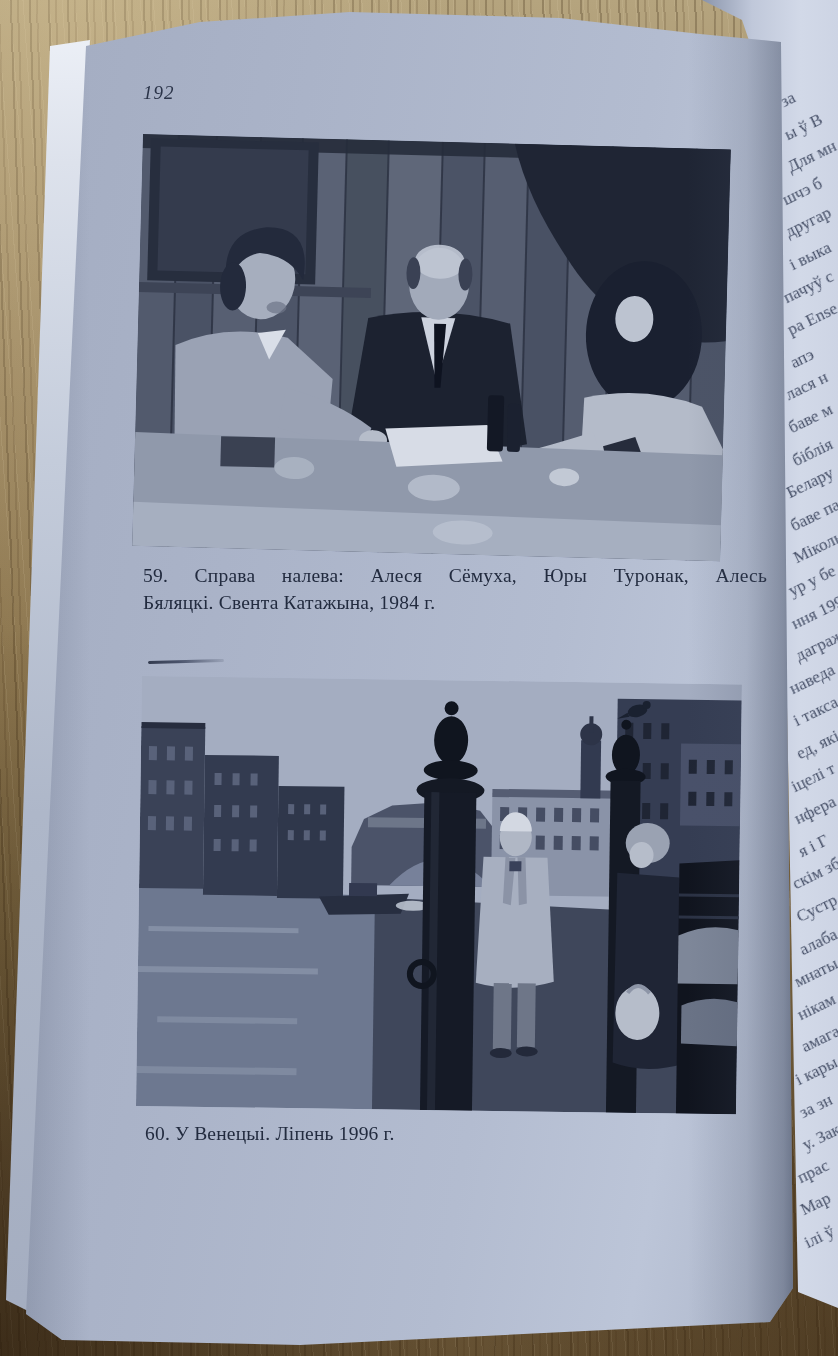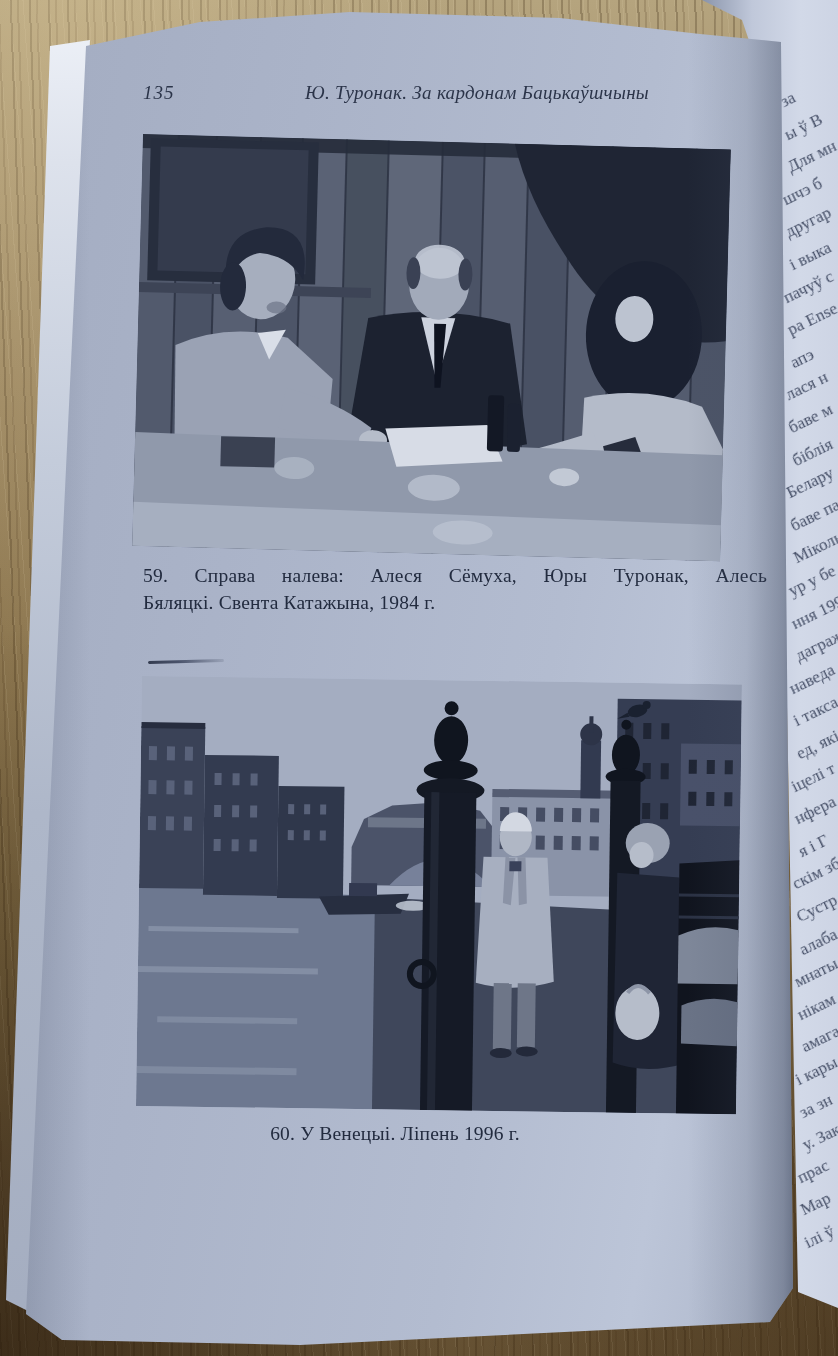--- a/index.html
+++ b/index.html
@@ -57,21 +57,21 @@
   .pg-header{position:absolute;left:143px;top:82px;width:624px;height:28px;color:#2b3449;}
   .pg-num{position:absolute;left:0;top:0;font-style:italic;font-size:19px;letter-spacing:1px;}
   .pg-title{position:absolute;left:162px;top:0;font-style:italic;font-size:19px;letter-spacing:.3px;white-space:nowrap;}
   .photo-wrap{position:absolute;overflow:hidden;}
   #photo59{left:143px;top:134px;width:588px;height:412px;transform:rotate(1.5deg);transform-origin:top left;}
   #photo60{left:142px;top:676px;width:600px;height:430px;transform:rotate(.8deg);transform-origin:top left;}
   .photo-wrap svg{display:block;width:100%;height:100%;}
   .caption{position:absolute;color:#222b3f;font-size:19.5px;line-height:27px;letter-spacing:.2px;}
   #cap59{left:143px;top:562px;width:624px;}
   #cap59 .l1{text-align:justify;text-align-last:justify;}
-  #cap60{left:145px;top:1120px;width:500px;text-align:center;}
+  #cap60{left:145px;top:1120px;width:500px;}
   .dash{
     position:absolute;left:148px;top:660px;width:76px;height:3px;
     background:linear-gradient(90deg,#343c50,#49526a 40%,rgba(90,99,120,.2));
     transform:rotate(-1.5deg);border-radius:2px;
   }
   
   .watermark{
     position:absolute;left:752px;top:1320px;
     font-family:"Liberation Sans","DejaVu Sans",sans-serif;
     font-size:15px;letter-spacing:1px;color:rgba(232,238,248,.55);
@@ -125,22 +125,21 @@
         <span class="frag" style="top: 1135.2px; left: 118px;">у. Зак</span>
         <span class="frag" style="top: 1167.8px; left: 112.5px;">прас</span>
         <span class="frag" style="top: 1200.4px; left: 116px;">Мар</span>
         <span class="frag" style="top: 1233px; left: 119.5px;">ілі ў</span>
       </div>
   </div>
 
   <div class="page">
 
     <div class="pg-header">
-      <span class="pg-num">135</span>
-      <span class="pg-title">Ю. Туронак. За кардонам Бацькаўшчыны</span>
+      <span class="pg-num">192</span>
     </div>
 
     <div class="photo-wrap" id="photo59">
       <svg viewBox="0 0 588 412" preserveAspectRatio="none">
         <rect x="0" y="0" width="588" height="412" fill="#4b5366"></rect>
         <g>
           <rect x="0" y="0" width="36" height="412" fill="#525a6d"></rect>
           <rect x="36" y="0" width="38" height="412" fill="#4a5265"></rect>
           <rect x="74" y="0" width="44" height="412" fill="#575f72"></rect>
           <rect x="118" y="0" width="42" height="412" fill="#4d5568"></rect>

